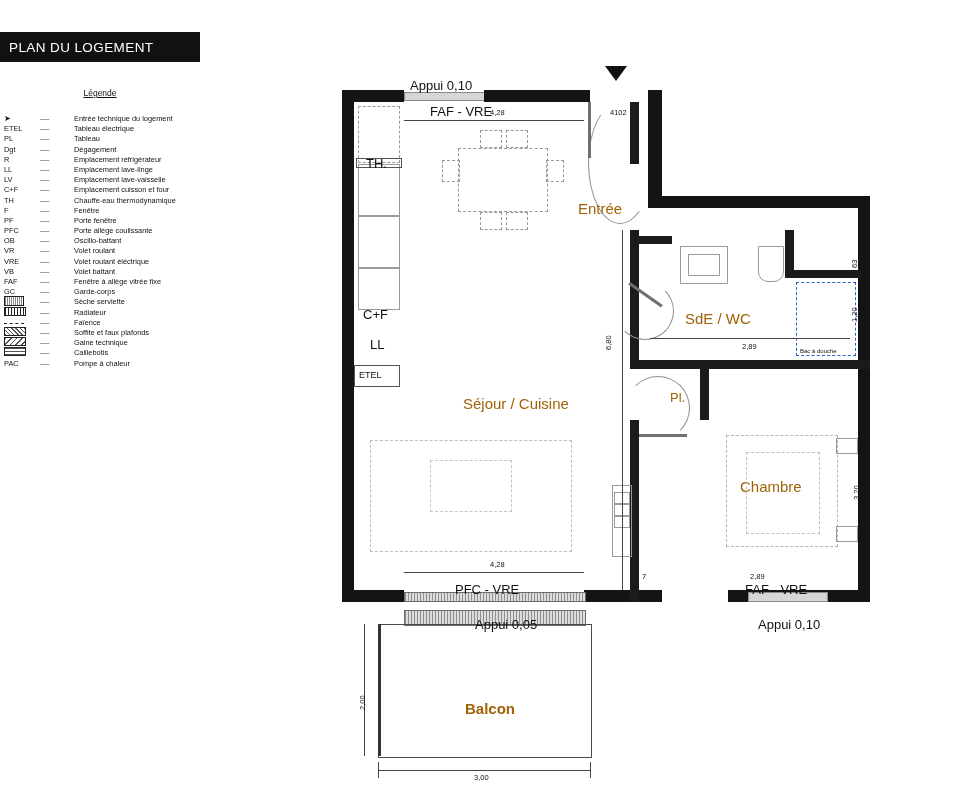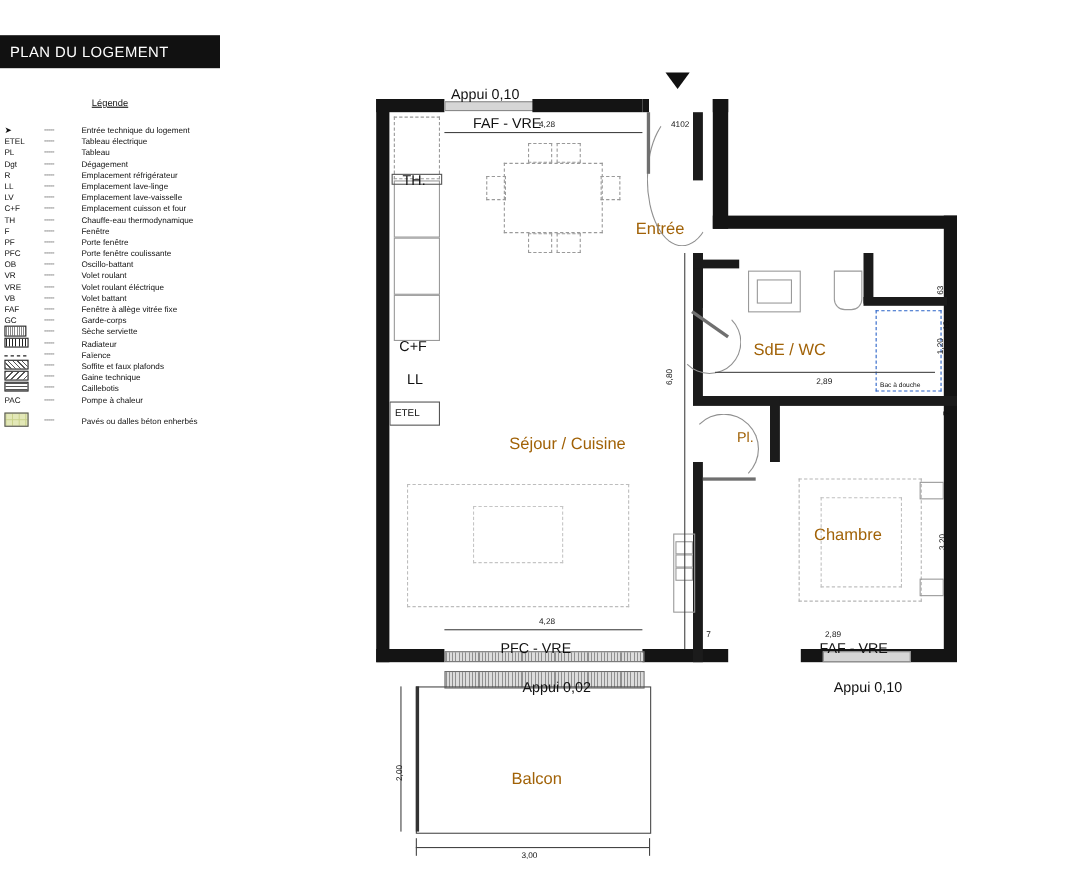--- a/index.html
+++ b/index.html
@@ -131,21 +131,21 @@
     <span class="leg-label">Fenêtre</span>
   </div>
   <div class="leg-row">
     <span class="leg-code">PF</span>
     <span class="leg-dash">-----</span>
     <span class="leg-label">Porte fenêtre</span>
   </div>
   <div class="leg-row">
     <span class="leg-code">PFC</span>
     <span class="leg-dash">-----</span>
-    <span class="leg-label">Porte fenêtre coulissante</span>
+    <span class="leg-label">Porte allège coulissante</span>
   </div>
   <div class="leg-row">
     <span class="leg-code">OB</span>
     <span class="leg-dash">-----</span>
     <span class="leg-label">Oscillo-battant</span>
   </div>
   <div class="leg-row">
     <span class="leg-code">VR</span>
     <span class="leg-dash">-----</span>
     <span class="leg-label">Volet roulant</span>
@@ -199,25 +199,20 @@
     <span class="leg-code"><span class="sym sym-caille"></span></span>
     <span class="leg-dash">-----</span>
     <span class="leg-label">Caillebotis</span>
   </div>
   <div class="leg-row">
     <span class="leg-code">PAC</span>
     <span class="leg-dash">-----</span>
     <span class="leg-label">Pompe à chaleur</span>
   </div>
 
-  <div class="leg-row" id="legend-pave-row" style="height:14px;">
-    <span class="leg-code"><span class="sym sym-pave"></span></span>
-    <span class="leg-dash">-----</span>
-    <span class="leg-label">Pavés ou dalles béton enherbés</span>
-  </div>
 </div>
 
 <div id="plan" class="abs">
 
   <div class="north" style="left:275px;top:6px;"></div>
 
   <div class="wall" style="left:12px;top:30px;width:62px;height:12px;"></div>
 
   <div class="grey-fill" style="left:74px;top:32px;width:80px;height:7px;"></div>
   <div class="wall" style="left:154px;top:30px;width:100px;height:12px;"></div>
@@ -248,21 +243,21 @@
   <div class="wall-thin" style="left:300px;top:170px;width:9px;height:50px;"></div>
 
   <div class="wall-thin" style="left:300px;top:176px;width:42px;height:8px;"></div>
   <div class="wall-thin" style="left:455px;top:170px;width:9px;height:46px;"></div>
   <div class="wall-thin" style="left:455px;top:210px;width:76px;height:8px;"></div>
 
   <div class="room-label" style="left:248px;top:140px;">Entrée</div>
   <div class="room-label" style="left:355px;top:250px;">SdE / WC</div>
   <div class="room-label" style="left:133px;top:335px;">Séjour / Cuisine</div>
   <div class="room-label" style="left:410px;top:418px;">Chambre</div>
-  <div class="room-label" style="left:135px;top:640px;">Balcon</div>
+  <div class="room-label" style="left:135px;top:640px;font-weight:bold;">Balcon</div>
   <div class="room-label" style="left:340px;top:330px;font-size:13px;">Pl.</div>
 
   <div class="dash-box" style="left:28px;top:46px;width:40px;height:55px;"></div>
   <div class="thin-box" style="left:28px;top:104px;width:40px;height:50px;"></div>
   <div class="thin-box" style="left:28px;top:156px;width:40px;height:50px;"></div>
   <div class="thin-box" style="left:28px;top:208px;width:40px;height:40px;"></div>
   <div class="solid-box" style="left:26px;top:98px;width:44px;height:8px;"></div>
   <div class="small-lbl" style="left:33px;top:247px;">C+F</div>
   <div class="small-lbl" style="left:40px;top:277px;">LL</div>
   <div class="small-lbl" style="left:36px;top:96px;">TH.</div>
@@ -307,21 +302,21 @@
   <div class="thin-box" style="left:506px;top:466px;width:20px;height:14px;"></div>
 
   <div class="balcony-rail" style="left:74px;top:550px;width:180px;height:14px;"></div>
   <div class="thin-box" style="left:48px;top:564px;width:212px;height:132px;border-color:#4a4a4a;"></div>
   <div class="wall-thin" style="left:48px;top:564px;width:3px;height:132px;background:#333;"></div>
 
   <div class="small-lbl" style="left:80px;top:18px;">Appui 0,10</div>
   <div class="small-lbl" style="left:100px;top:44px;">FAF - VRE</div>
   <div class="small-lbl" style="left:125px;top:522px;">PFC - VRE</div>
   <div class="small-lbl" style="left:415px;top:522px;">FAF - VRE</div>
-  <div class="small-lbl" style="left:145px;top:557px;">Appui 0,02</div>
+  <div class="small-lbl" style="left:145px;top:557px;">Appui 0,05</div>
   <div class="small-lbl" style="left:428px;top:557px;">Appui 0,10</div>
 
   <div class="dimline" style="left:74px;top:60px;width:180px;height:1px;background:#444;"></div>
   <div class="dim" style="left:160px;top:48px;">4,28</div>
 
   <div class="dim" style="left:280px;top:48px;">4102</div>
 
   <div class="dimline" style="left:292px;top:170px;width:1px;height:360px;background:#444;"></div>
   <div class="dim" style="left:274px;top:290px;transform:rotate(-90deg);transform-origin:left top;">6,80</div>
 

